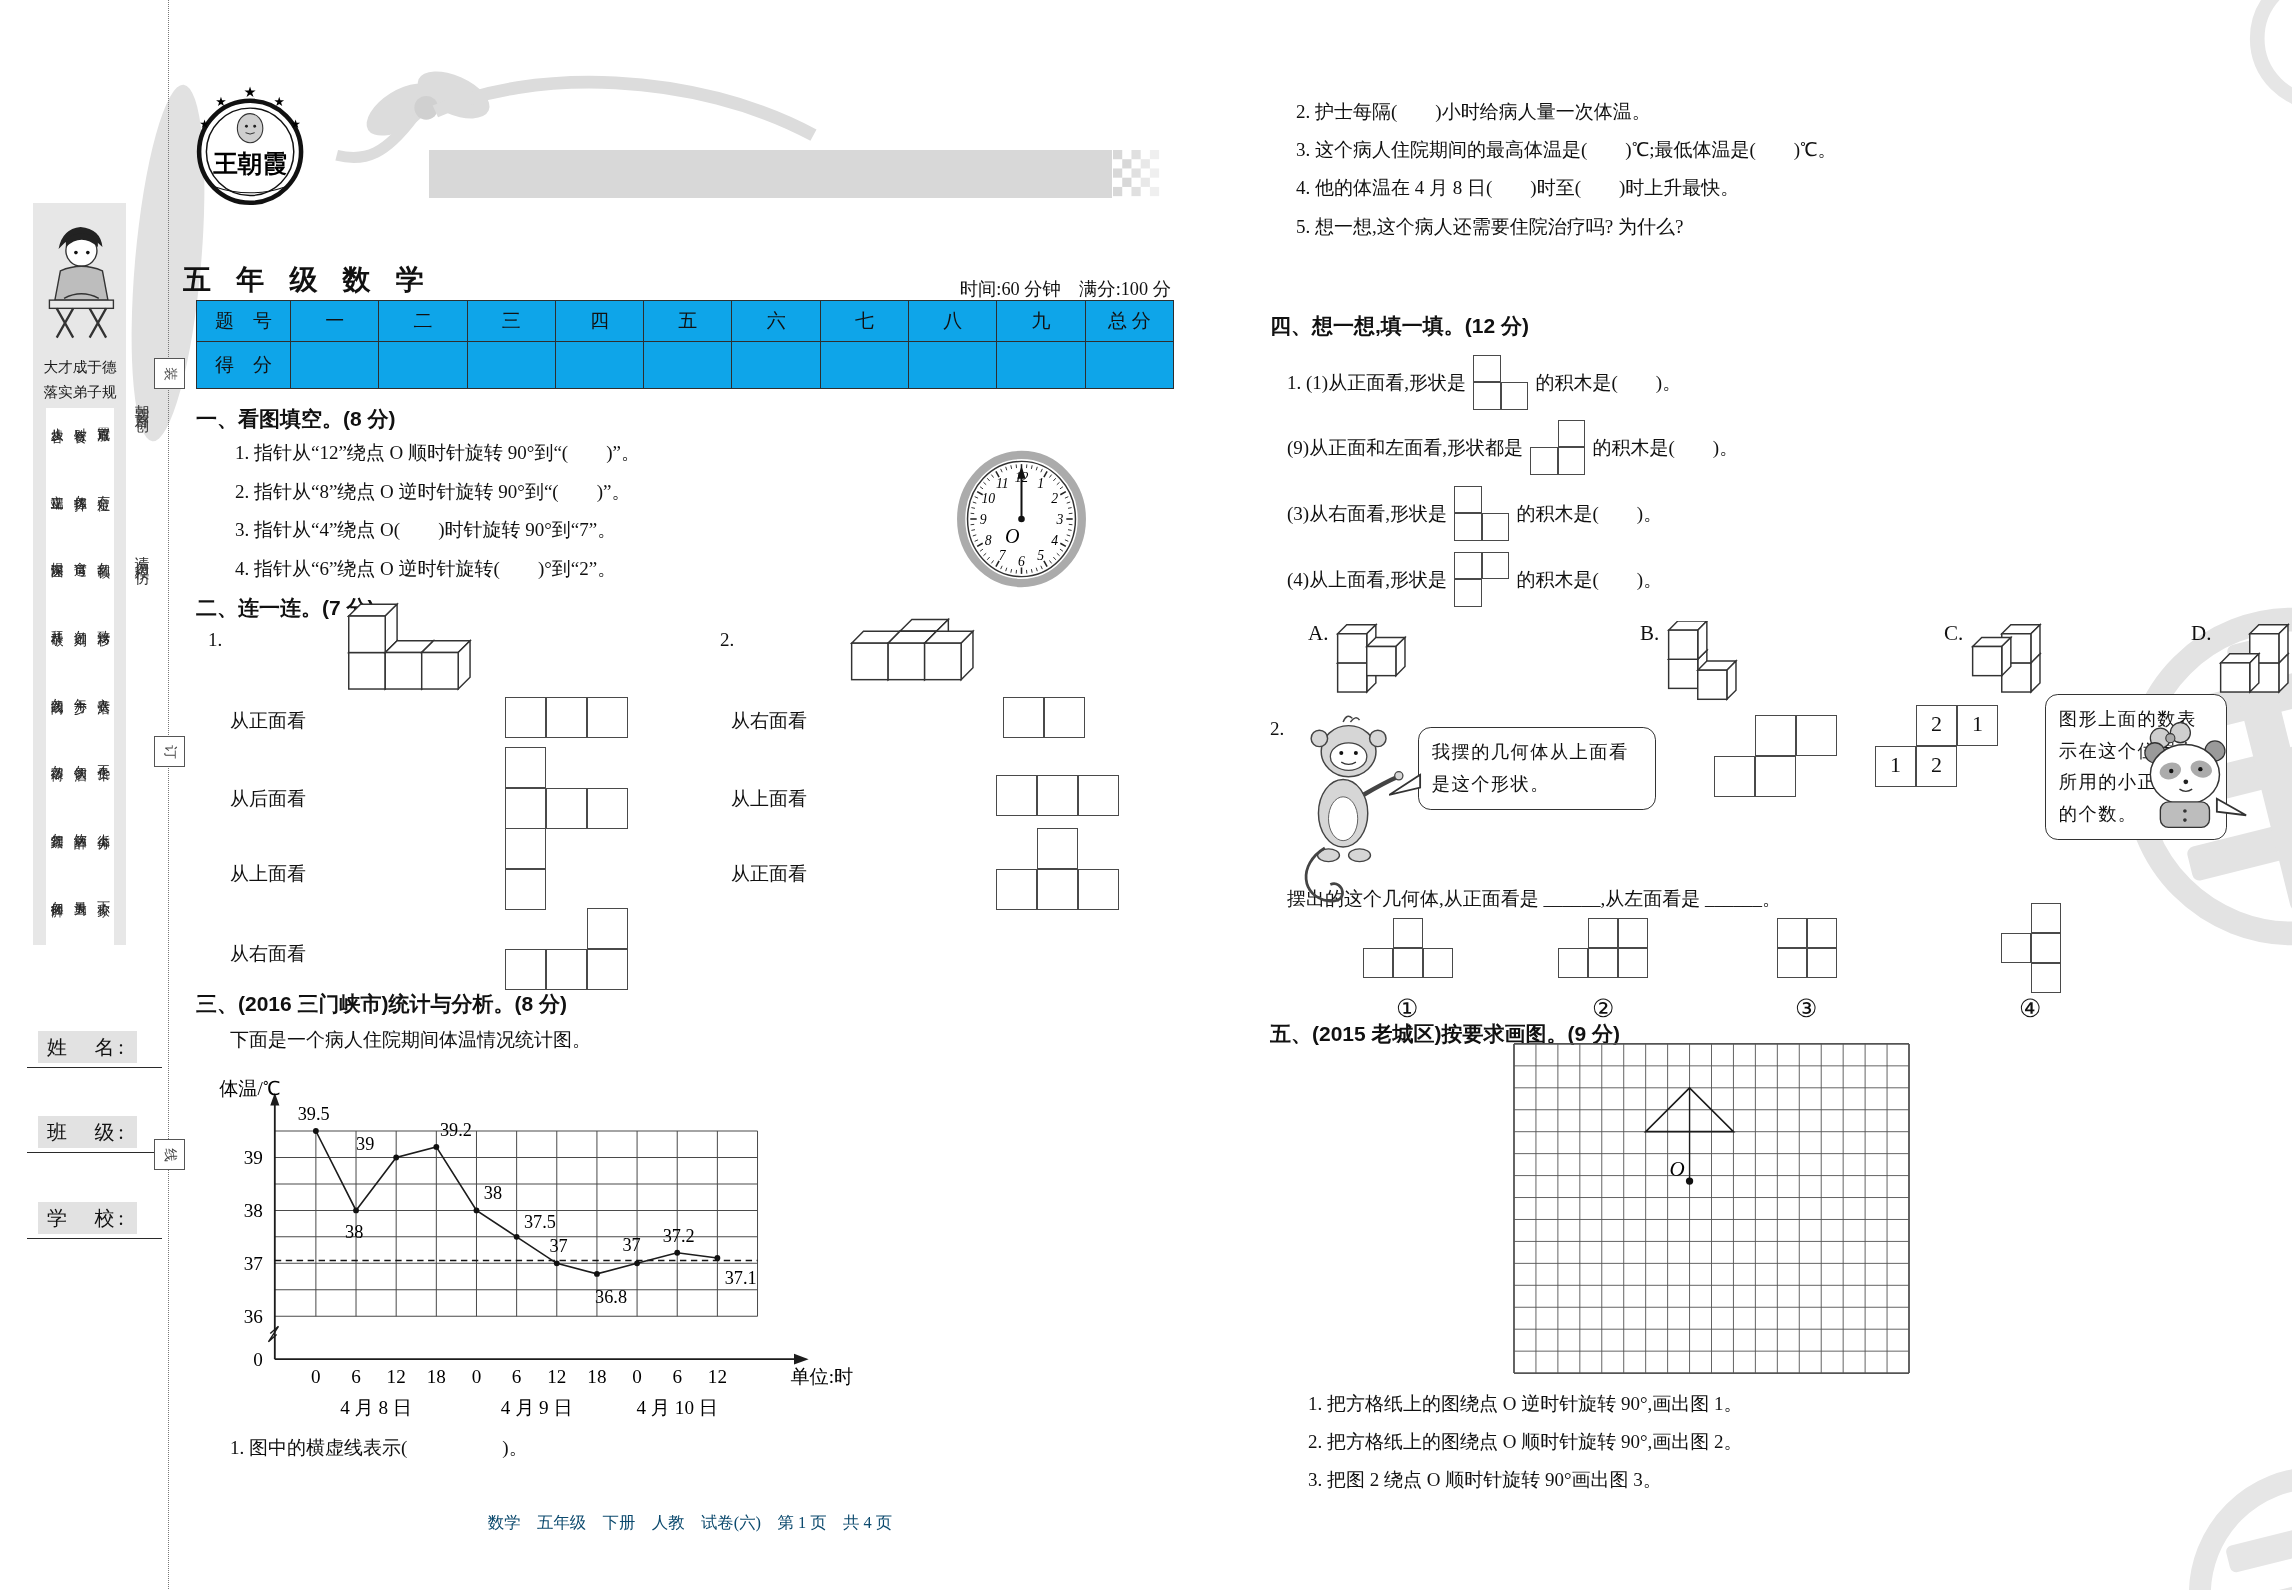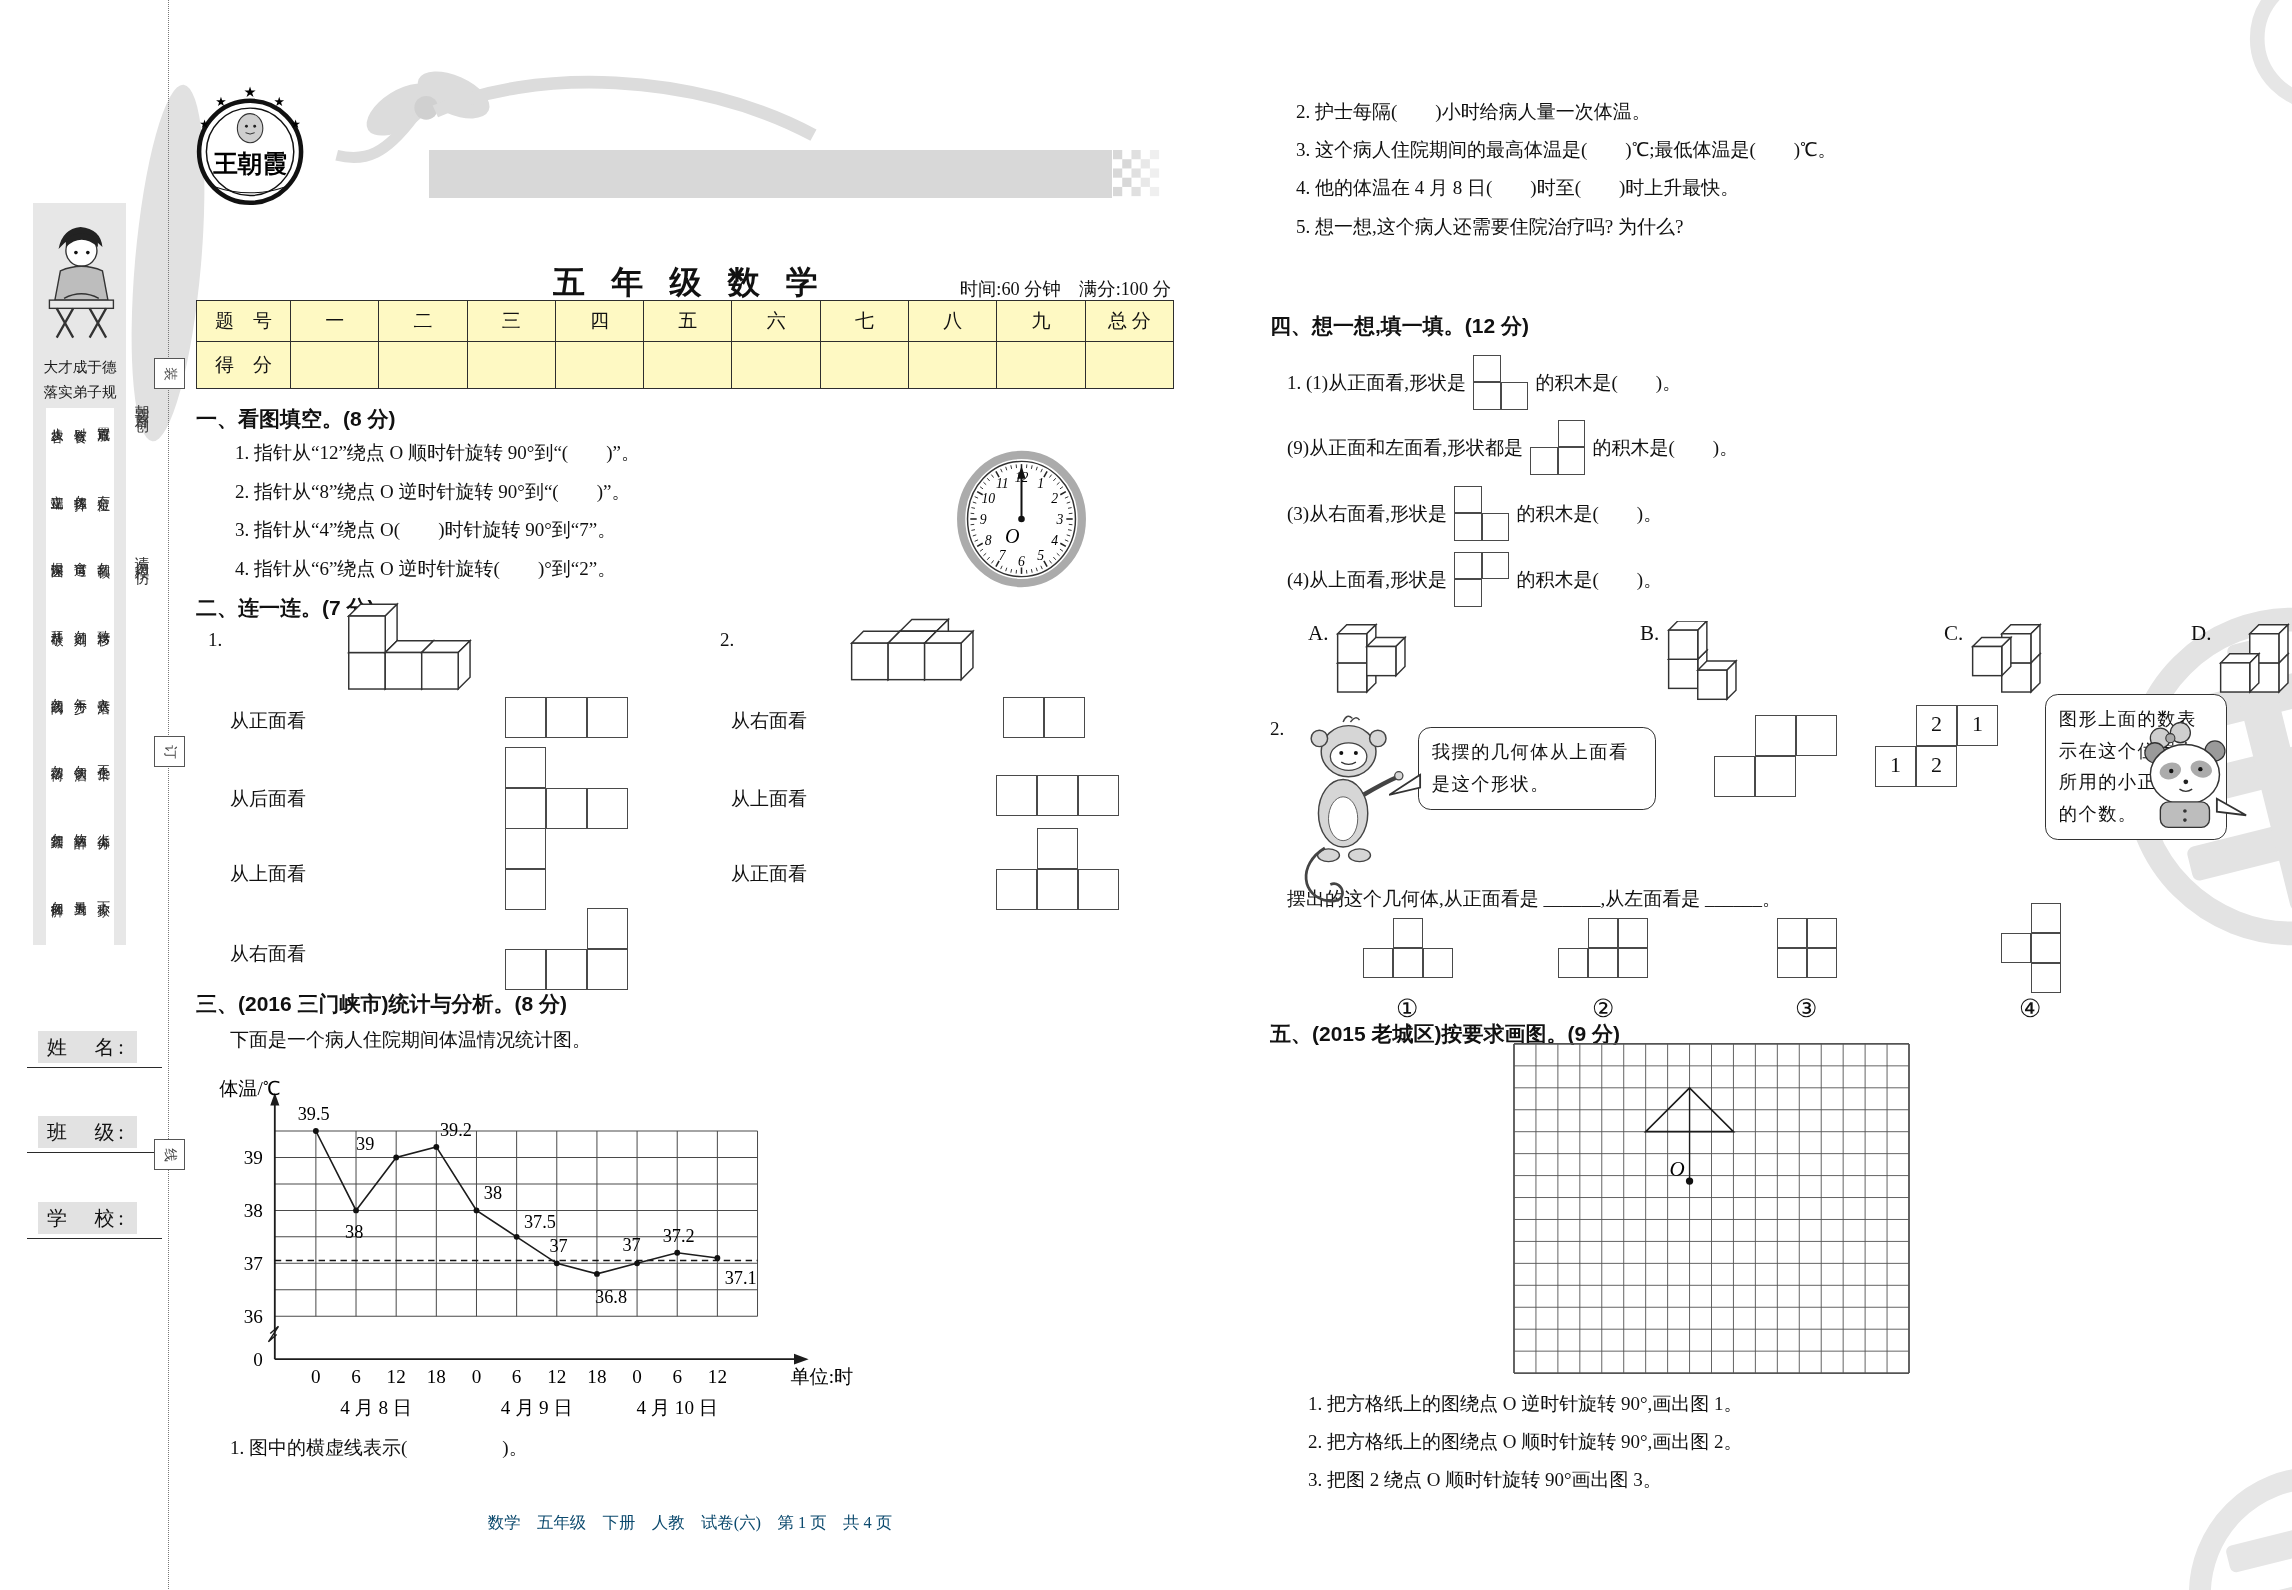--- a/index.html
+++ b/index.html
@@ -4,21 +4,21 @@
 <style>
   body{margin:0;background:#f2f2f2}
   #page{position:relative;width:2293px;height:1591px;background:#fff;font-family:"Liberation Serif",serif;color:#111;overflow:hidden}
   .abs{position:absolute}
   .hd{font-family:"Liberation Sans",sans-serif;font-weight:700;font-size:21px;white-space:nowrap}
   .item{font-size:19px;white-space:nowrap}
   .cells{position:absolute}
   .cells .sq{position:absolute;background:#fff;border:1.8px solid #4a4a4a;box-sizing:border-box}
   .cellnum{position:absolute;font-size:22px;text-align:center;color:#111}
   table.score{border-collapse:collapse;table-layout:fixed;width:978px}
-  table.score td{border:1.8px solid #2e2e2e;text-align:center;font-size:19px;height:40px;padding:0;background:#fef9c3}
+  table.score td{border:1.8px solid #2e2e2e;text-align:center;font-size:19px;height:40px;padding:0;background:#0ea5e9}
   .bubble{position:absolute;border:1.8px solid #333;border-radius:12.8px;background:#fff;font-size:18.3px;padding:9.1px 12.8px;line-height:1.72;letter-spacing:1.4px;z-index:2}
   .under{position:absolute;border-bottom:1.8px solid #2a2a2a}
   .hl{position:absolute;background:#e2e2e2;padding:2.7px 9.1px;font-size:20px;letter-spacing:3.7px;white-space:nowrap}
   .fold{position:absolute;left:154px;width:29px;height:29px;border:1.4px solid #555;background:#fff;display:flex;align-items:center;justify-content:center;z-index:3}
   .fold span{transform:rotate(90deg);font-size:13.7px;color:#444}
   .vnote{position:absolute;writing-mode:vertical-rl;text-orientation:upright;font-size:14.6px;color:#333;letter-spacing:4.6px;z-index:3}
   #verse{position:absolute;display:grid;grid-template-columns:repeat(3,1fr);row-gap:9.1px;column-gap:1.8px;justify-items:center;background:#fff;padding-top:9.1px}
   .vch{writing-mode:vertical-rl;text-orientation:upright;font-size:12.8px;letter-spacing:1.8px;color:#222}
   .q4line{position:absolute;left:1287px;display:flex;align-items:center;gap:7.3px;font-size:19px;white-space:nowrap}
   .q4line .cells{position:relative}
@@ -151,21 +151,21 @@
       <rect x="20" y="0" width="10" height="10" opacity=".8"></rect>
         <rect x="20" y="20" width="10" height="10" opacity=".8"></rect>
         <rect x="20" y="40" width="10" height="10" opacity=".8"></rect>
       <rect x="30" y="10" width="10" height="10" opacity=".6"></rect>
         <rect x="30" y="30" width="10" height="10" opacity=".6"></rect>
       <rect x="40" y="0" width="10" height="10" opacity=".4"></rect>
         <rect x="40" y="20" width="10" height="10" opacity=".4"></rect>
         <rect x="40" y="40" width="10" height="10" opacity=".4"></rect>
     </g>
   </svg>
-  <div class="abs" style="left:183px;top:261px;width:1014px;text-align:center;font-size:32px;font-weight:bold;letter-spacing:9.1px">五 年 级 数 学</div>
+  <div class="abs" style="left:183px;top:261px;width:1014px;text-align:left;font-size:28px;font-weight:bold;letter-spacing:9.1px">五 年 级 数 学</div>
   <div class="abs" style="left:877px;top:276px;width:294px;text-align:right;font-size:18.3px">时间:60 分钟　满分:100 分</div>
 
   <div class="abs" style="left:196px;top:300px">
     <table class="score">
         <tbody id="score-tbody">
           <tr>
             <td style="width: 93px;">题　号</td>
             <td>一</td>
             <td>二</td>
             <td>三</td>

